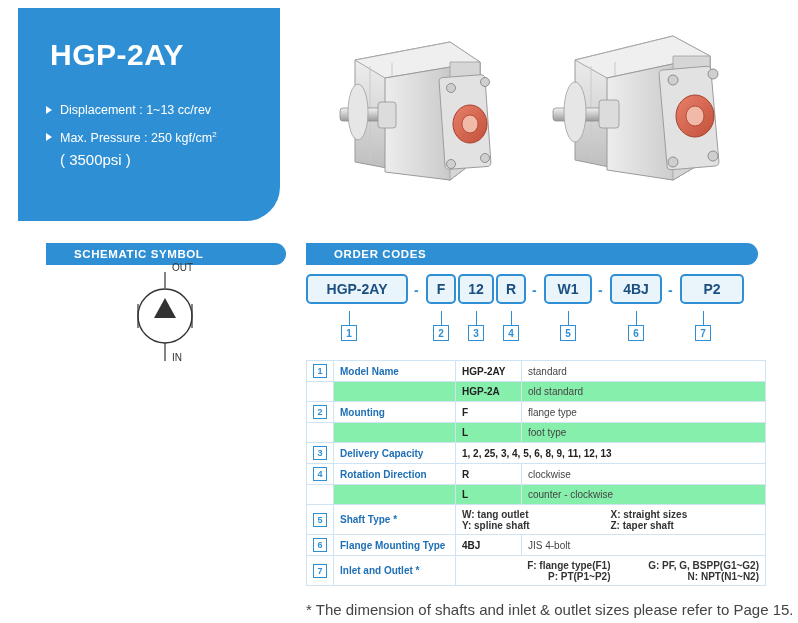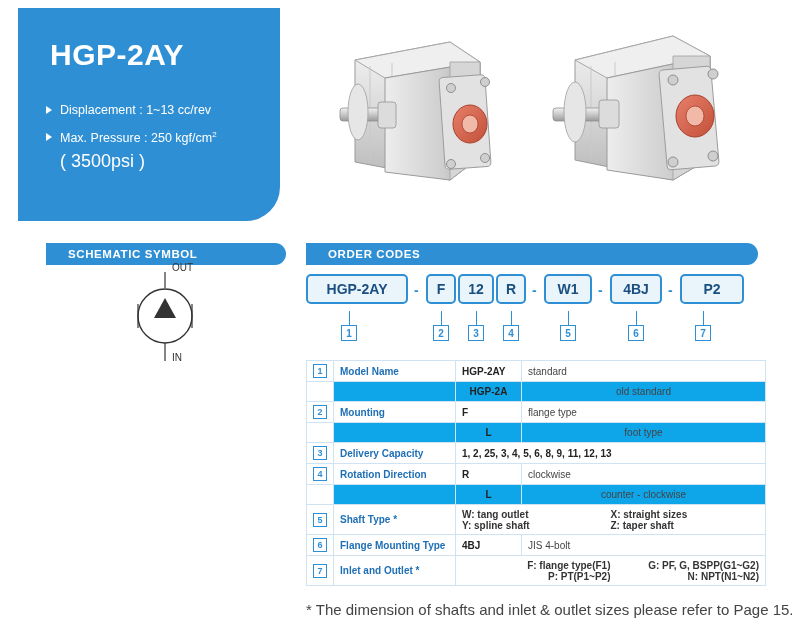--- a/index.html
+++ b/index.html
@@ -31,34 +31,34 @@
     color: #ffffff; font-size: 12.5px;
   }
   .spec-item { margin-bottom: 11px; position: relative; padding-left: 14px; line-height: 1.25; }
   .spec-item .arrow {
     position: absolute; left: 0; top: 3px;
     width: 0; height: 0;
     border-left: 6px solid #ffffff;
     border-top: 4px solid transparent;
     border-bottom: 4px solid transparent;
   }
-  .spec-sub { padding-left: 14px; font-size: 18px; margin-top: -6px; margin-bottom: 11px; }
+  .spec-sub { padding-left: 14px; font-size: 15px; margin-top: -6px; margin-bottom: 11px; }
   .sup { font-size: 8px; vertical-align: super; }
 
   
   .photos { position: absolute; left: 320px; top: 14px; width: 460px; height: 200px; }
 
   
   .sec-bar {
     position: absolute; height: 22px;
     background: #2e8fd4;
     border-radius: 0 11px 11px 0;
     color: #fff; font-size: 11.5px; font-weight: bold;
     letter-spacing: 0.6px;
-    padding-left: 22px; line-height: 22px;
+    padding-left: 28px; line-height: 22px;
   }
   .sec-bar.schematic { left: 46px; top: 243px; width: 240px; }
   .sec-bar.order { left: 306px; top: 243px; width: 452px; }
 
   
   .schem-box { position: absolute; left: 110px; top: 266px; width: 150px; height: 100px; }
   .schem-label { position:absolute; font-size: 10px; color:#333; }
 
   
   .code-row { position: absolute; left: 306px; top: 274px; width: 460px; height: 32px; }
@@ -96,21 +96,21 @@
   td.idx { width: 24px; text-align: center; background:#fff; }
   td.idx .num-badge-s {
     display:inline-flex; width:14px;height:14px;
     border:1px solid #2e8fd4; color:#2e8fd4;
     font-size:9px; font-weight:bold;
     align-items:center; justify-content:center;
   }
   td.name { width: 122px; color: #1e6fb5; font-weight: bold; }
   td.code { width: 66px; font-weight: bold; color:#222; }
   td.desc { color: #444; }
-  .r-shade { background: #0ea5e9; text-align: center; }
+  .r-shade { background: #86efac; }
   .two-col { display:flex; }
   .two-col > div { flex: 1; }
   .two-col .cc { font-weight: bold; }
 
   .footnote {
     position: absolute; left: 306px; top: 601px;
     font-size: 15px; color: #444;
   }
 </style>
 </head>

